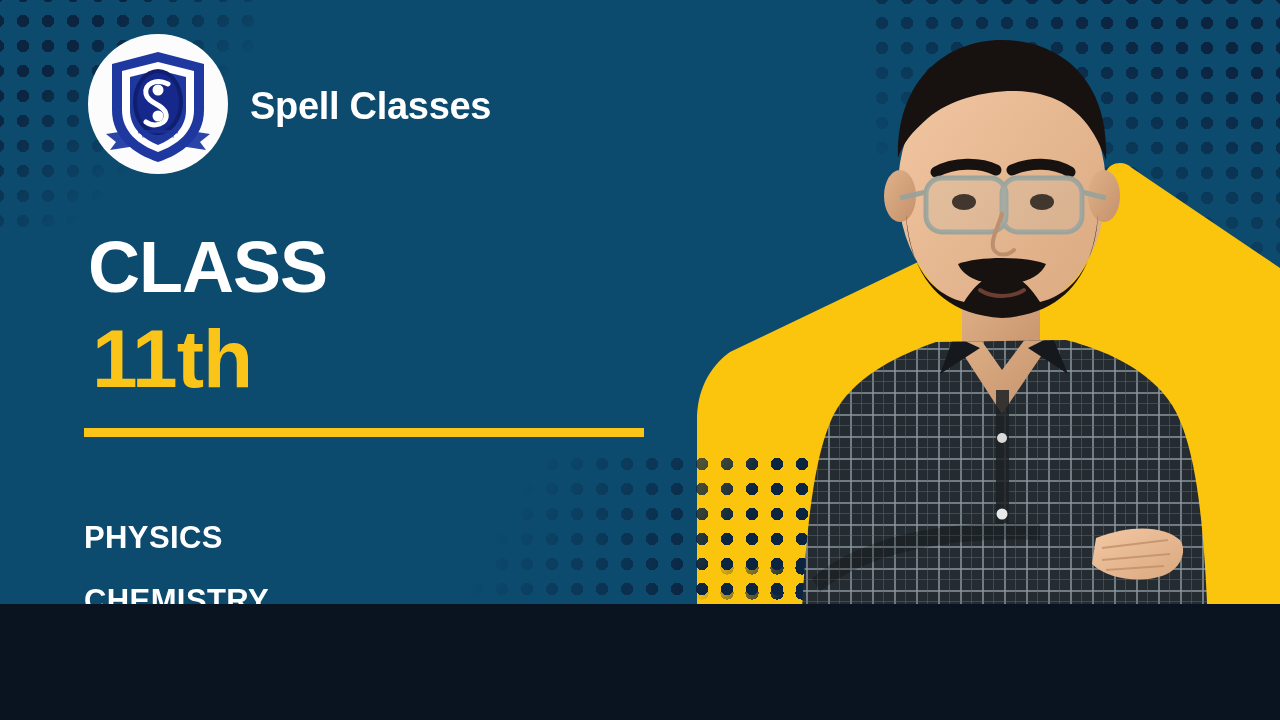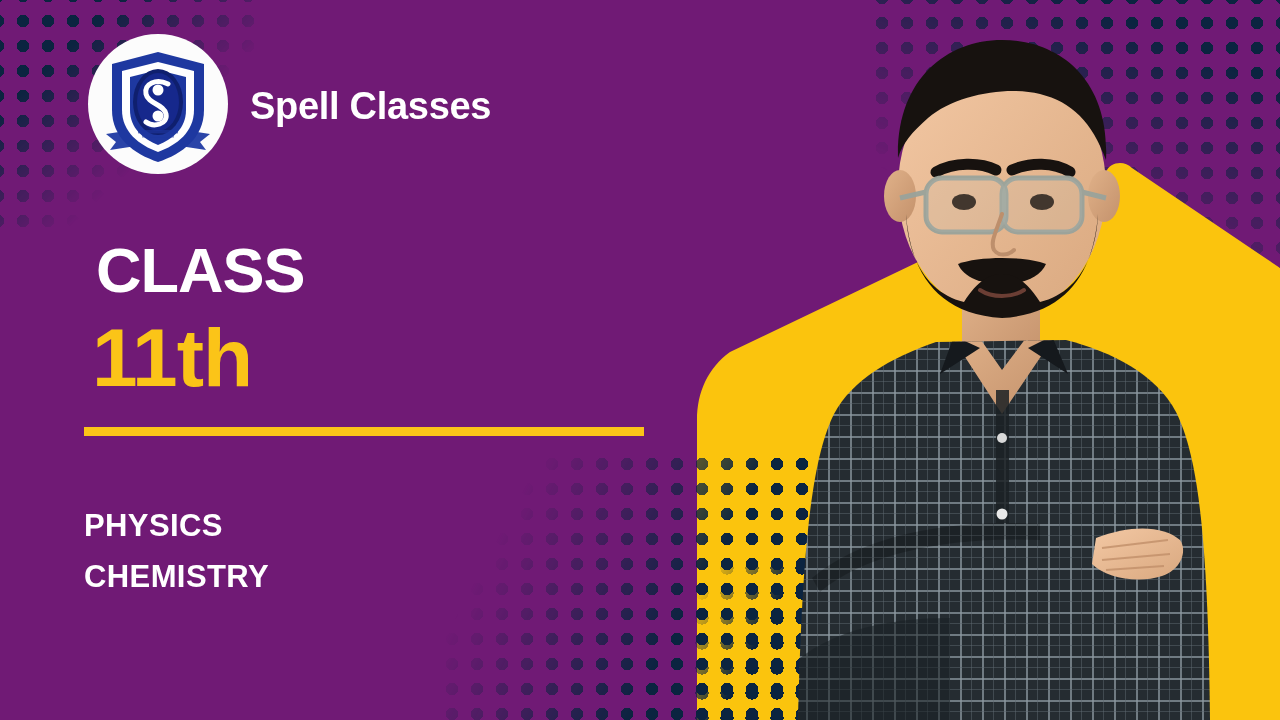--- a/index.html
+++ b/index.html
@@ -8,23 +8,23 @@
     padding: 0;
     background: #0a1420;
   }
   body {
     font-family: "Liberation Sans", sans-serif;
   }
 
   .poster {
     position: relative;
     width: 1280px;
-    height: 720px;
+    height: 604px;
     overflow: hidden;
-    background: #701a75;
+    background: #0c4a6e;
   }
 
   
   .dots {
     position: absolute;
     pointer-events: none;
     background-image: radial-gradient(circle 6.2px at 12px 12px, #0b2440 99%, transparent 100%);
     background-size: 25px 25px;
   }
   .dots-tl {
@@ -107,25 +107,25 @@
 
   
   .headline {
     position: absolute;
     left: 84px;
     top: 228px;
     width: 600px;
   }
   .headline-main {
     color: #ffffff;
-    font-size: 63px;
+    font-size: 72px;
     font-weight: bold;
     letter-spacing: -1px;
     line-height: 0.98;
-    margin: 12px;
+    margin: 4px;
   }
   .headline-sub {
     color: #fbc418;
     font-size: 82px;
     font-weight: bold;
     letter-spacing: -1px;
     line-height: 1.02;
     margin: 14px 0 0 8px;
   }
   .divider {
@@ -143,20 +143,21 @@
     margin: 0;
     padding: 0;
     list-style: none;
   }
   .subject {
     color: #ffffff;
     font-size: 31px;
     font-weight: bold;
     letter-spacing: 0.4px;
     line-height: 1.65;
+    margin-top: 12px;
   }
 
   
   .instructor {
     position: absolute;
     left: 740px;
     top: 18px;
     width: 540px;
     height: 702px;
   }

